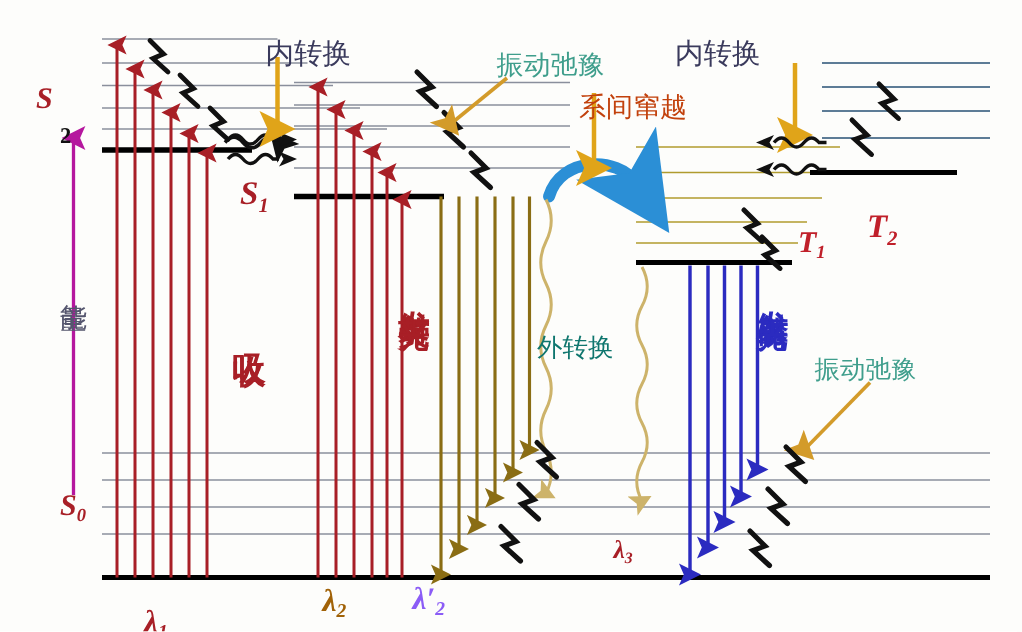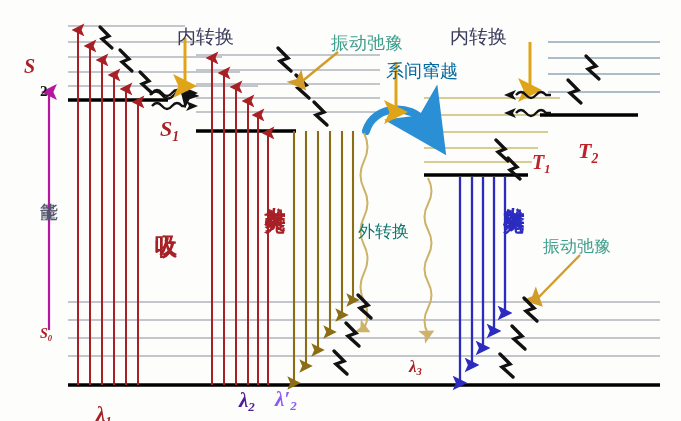--- a/index.html
+++ b/index.html
@@ -209,21 +209,21 @@
     <span>S</span>
   </div>
   <div class="lbl state" style="left:40px;top:84px;font-size:15px;color:#111;font-style:normal;">
     <span>2</span>
   </div>
 
   <div class="lbl state" style="left:160px;top:118px;font-size:22px;color:#a81f26;">
     <span>S</span><sub>1</sub>
   </div>
 
-  <div class="lbl state" style="left:40px;top:327px;font-size:14px;color:#a81f26;">
+  <div class="lbl state" style="left:40px;top:327px;font-size:20px;color:#a81f26;">
     <span>S</span><sub>0</sub>
   </div>
 
   <div class="lbl state" style="left:532px;top:152px;font-size:20px;color:#c0202a;">
     <span>T</span><sub>1</sub>
   </div>
 
   <div class="lbl state" style="left:578px;top:140px;font-size:22px;color:#c0202a;">
     <span>T</span><sub>2</sub>
   </div>
@@ -233,21 +233,21 @@
   </div>
 
   <div class="lbl cjk" style="left:177px;top:27px;font-size:19px;color:#3a3a5c;font-weight:400;">
     <span>内转换</span>
   </div>
 
   <div class="lbl cjk" style="left:331px;top:34px;font-size:18px;color:#3f9e8c;font-weight:400;">
     <span>振动弛豫</span>
   </div>
 
-  <div class="lbl cjk" style="left:386px;top:62px;font-size:18px;color:#0369a1;font-weight:400;">
+  <div class="lbl cjk" style="left:386px;top:62px;font-size:18px;color:#c2410c;font-weight:400;">
     <span>系间窜越</span>
   </div>
 
   <div class="lbl cjk" style="left:450px;top:27px;font-size:19px;color:#3a3a5c;font-weight:400;">
     <span>内转换</span>
   </div>
 
   <div class="lbl cjk" style="left:358px;top:223px;font-size:17px;color:#0f766e;font-weight:400;">
     <span>外转换</span>
   </div>
@@ -265,21 +265,21 @@
   </div>
 
   <div class="lbl cjk vert" style="left:504px;top:190px;font-size:21px;color:#2b2bc0;">
     <span>发射磷光</span>
   </div>
 
   <div class="lbl state" style="left:96px;top:404px;font-size:21px;color:#a81f26;">
     <span>λ</span><sub>1</sub>
   </div>
 
-  <div class="lbl state" style="left:215px;top:390px;font-size:21px;color:#4c1d95;margin-left:24px;">
+  <div class="lbl state" style="left:215px;top:390px;font-size:21px;color:#a16207;">
     <span>λ</span><sub>2</sub>
   </div>
 
   <div class="lbl state" style="left:275px;top:389px;font-size:21px;color:#8b5cf6;">
     <span>λ′</span><sub>2</sub>
   </div>
 
   <div class="lbl state" style="left:409px;top:358px;font-size:17px;color:#a81f26;">
     <span>λ</span><sub>3</sub>
   </div>

